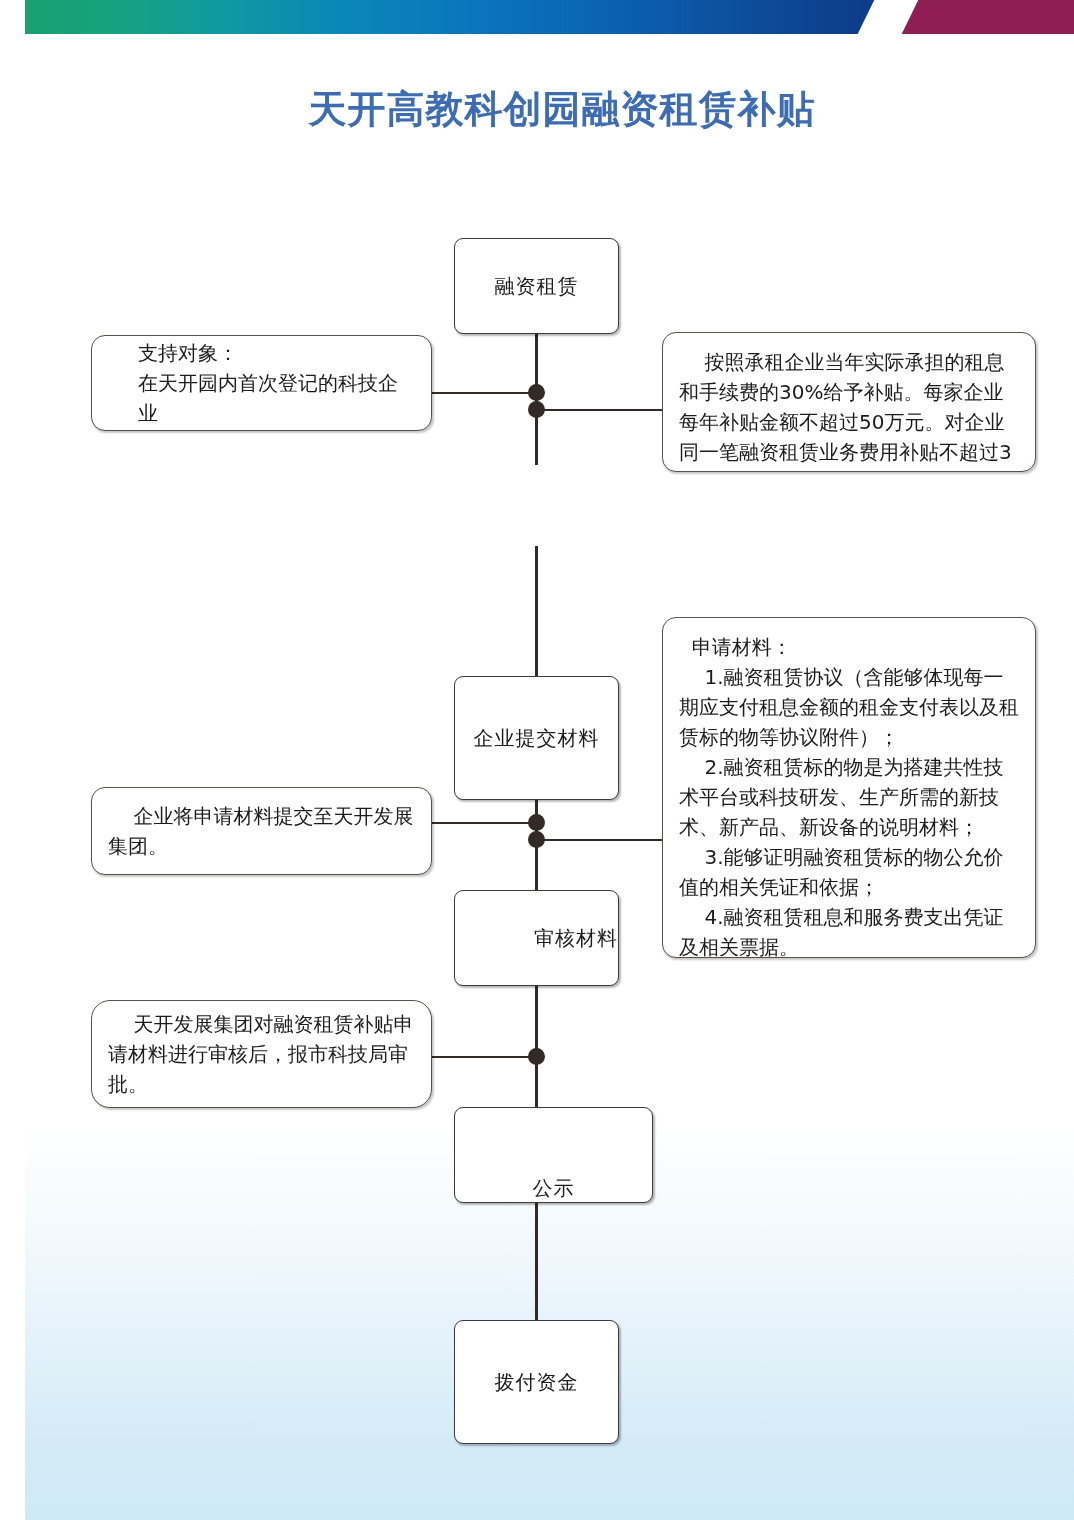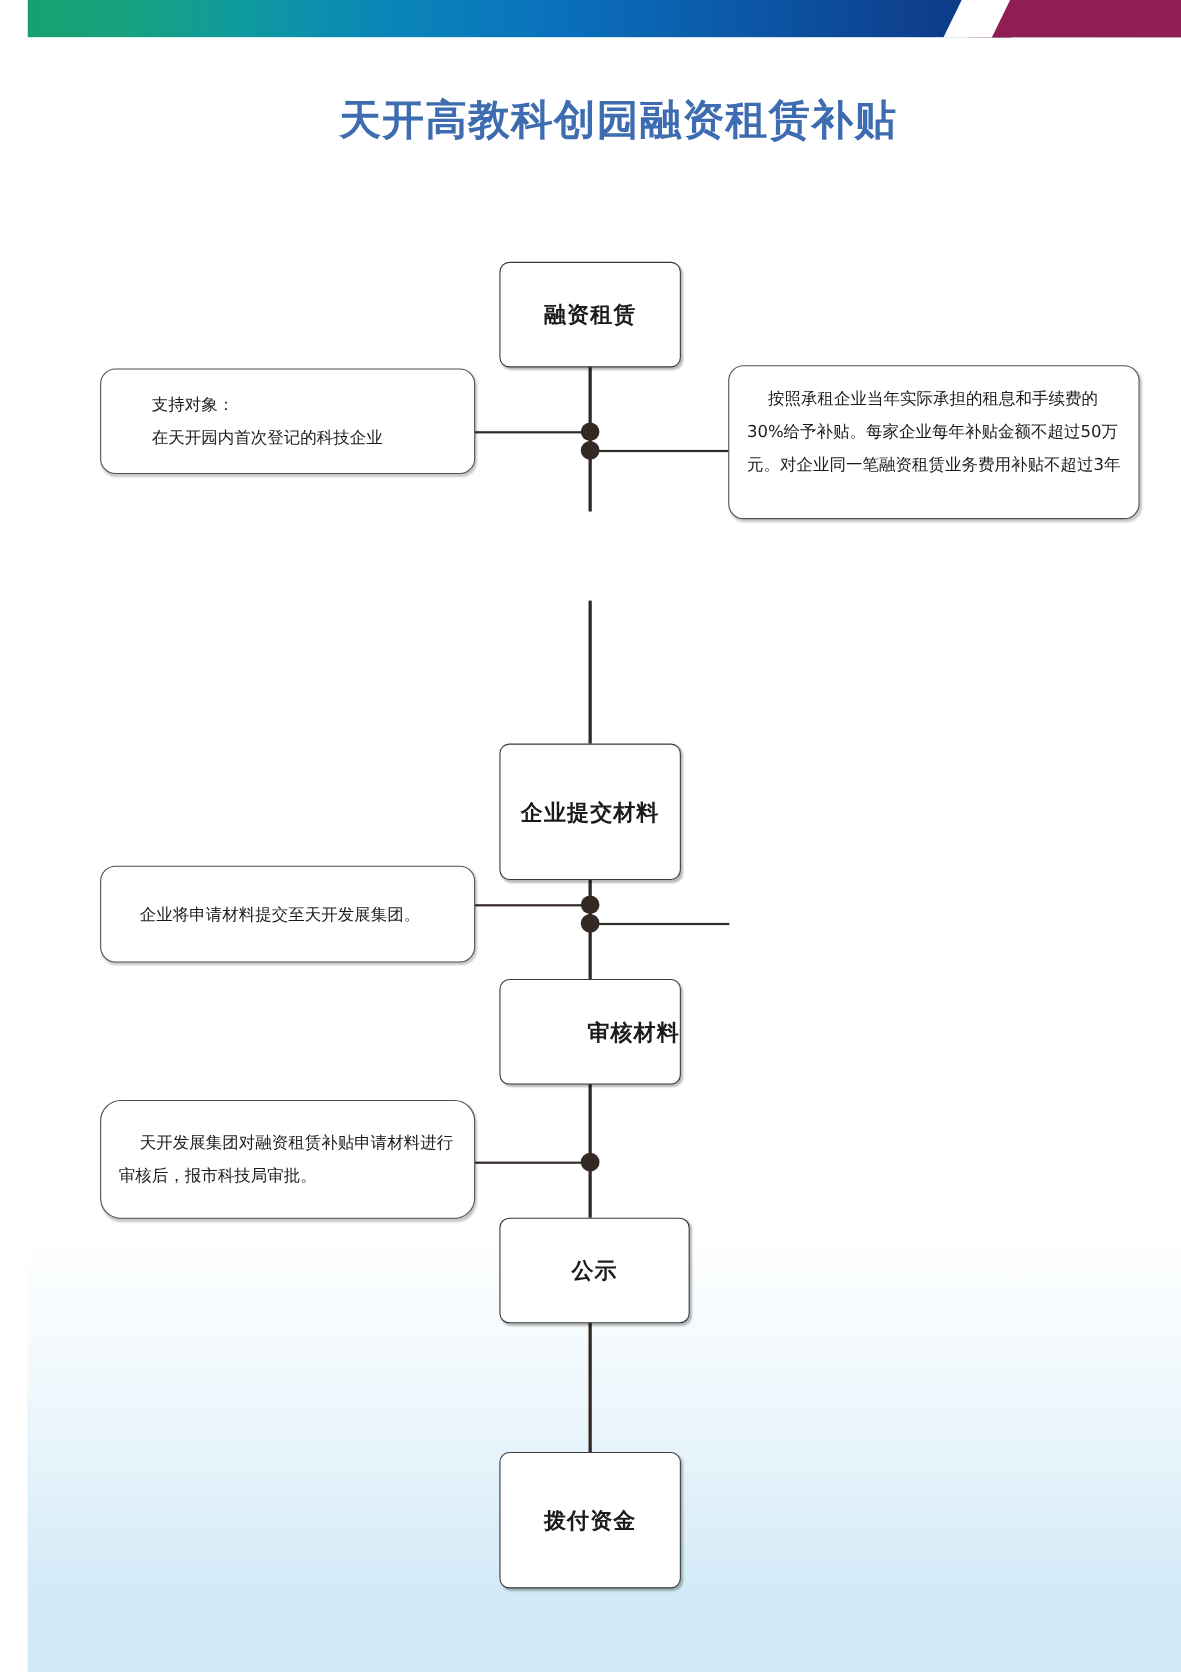--- a/index.html
+++ b/index.html
@@ -126,36 +126,36 @@
     box-sizing: border-box;
     background: #ffffff;
     border: 1.5px solid #3b3b3b;
     border-radius: 9px;
     box-shadow: 1.5px 2px 2px rgba(0,0,0,0.28);
     display: flex;
     align-items: center;
     justify-content: center;
     font-family: "DejaVu Sans", "Liberation Sans", sans-serif;
     font-size: 20px;
-    font-weight: bold;
+    font-weight: normal;
     color: #1b1b1b;
     letter-spacing: 1px;
   }
 
   
   .note {
     position: absolute;
     box-sizing: border-box;
     background: #ffffff;
     border: 1.2px solid #55504c;
     border-radius: 14px;
     box-shadow: 1.5px 2px 2px rgba(0,0,0,0.22);
     padding: 14px 16px 14px 16px;
     font-family: "DejaVu Sans", "Liberation Sans", sans-serif;
-    font-size: 15px;
+    font-size: 20px;
     line-height: 30px;
     color: #1b1b1b;
     white-space: pre-wrap;
     overflow: hidden;
   }
   .note.center-v {
     display: flex;
     flex-direction: column;
     justify-content: center;
   }
@@ -200,31 +200,36 @@
 
 
   <div class="node" style="top:676px;left:429px;width:165px;height:124px;">
     <span>企业提交材料</span>
   </div>
 
   <div class="node" style="top:890px;left:429px;width:165px;height:96px;justify-content:flex-end;">
     <span>审核材料</span>
   </div>
 
-  <div class="node" style="top:1107px;left:429px;width:173px;height:96px;">
+  <div class="node" style="top:1107px;left:429px;width:199px;height:96px;align-items:flex-end;">
     <span>公示</span>
   </div>
 
   <div class="node" style="top:1320px;left:429px;width:165px;height:124px;">
     <span>拨付资金</span>
   </div>
 
   <div class="note center-v" style="top:335px;left:66px;width:341px;height:96px;padding-left:46px;">支持对象：
 在天开园内首次登记的科技企业</div>
 
   <div class="note" style="top:332px;left:637px;width:374px;height:140px;">    按照承租企业当年实际承担的租息和手续费的30%给予补贴。每家企业每年补贴金额不超过50万元。对企业同一笔融资租赁业务费用补贴不超过3年</div>
 
   <div class="note center-v" style="top:787px;left:66px;width:341px;height:88px;">    企业将申请材料提交至天开发展集团。</div>
 
+  <div class="note" style="top:617px;left:637px;width:374px;height:341px;">  申请材料：
+    1.融资租赁协议（含能够体现每一期应支付租息金额的租金支付表以及租赁标的物等协议附件）；
+    2.融资租赁标的物是为搭建共性技术平台或科技研发、生产所需的新技术、新产品、新设备的说明材料；
+    3.能够证明融资租赁标的物公允价值的相关凭证和依据；
+    4.融资租赁租息和服务费支出凭证及相关票据。</div>
 
   <div class="note center-v" style="top:1000px;left:66px;width:341px;height:108px;border-radius:19px;">    天开发展集团对融资租赁补贴申请材料进行审核后，报市科技局审批。</div>
 
 </div>
 
 </body></html>

